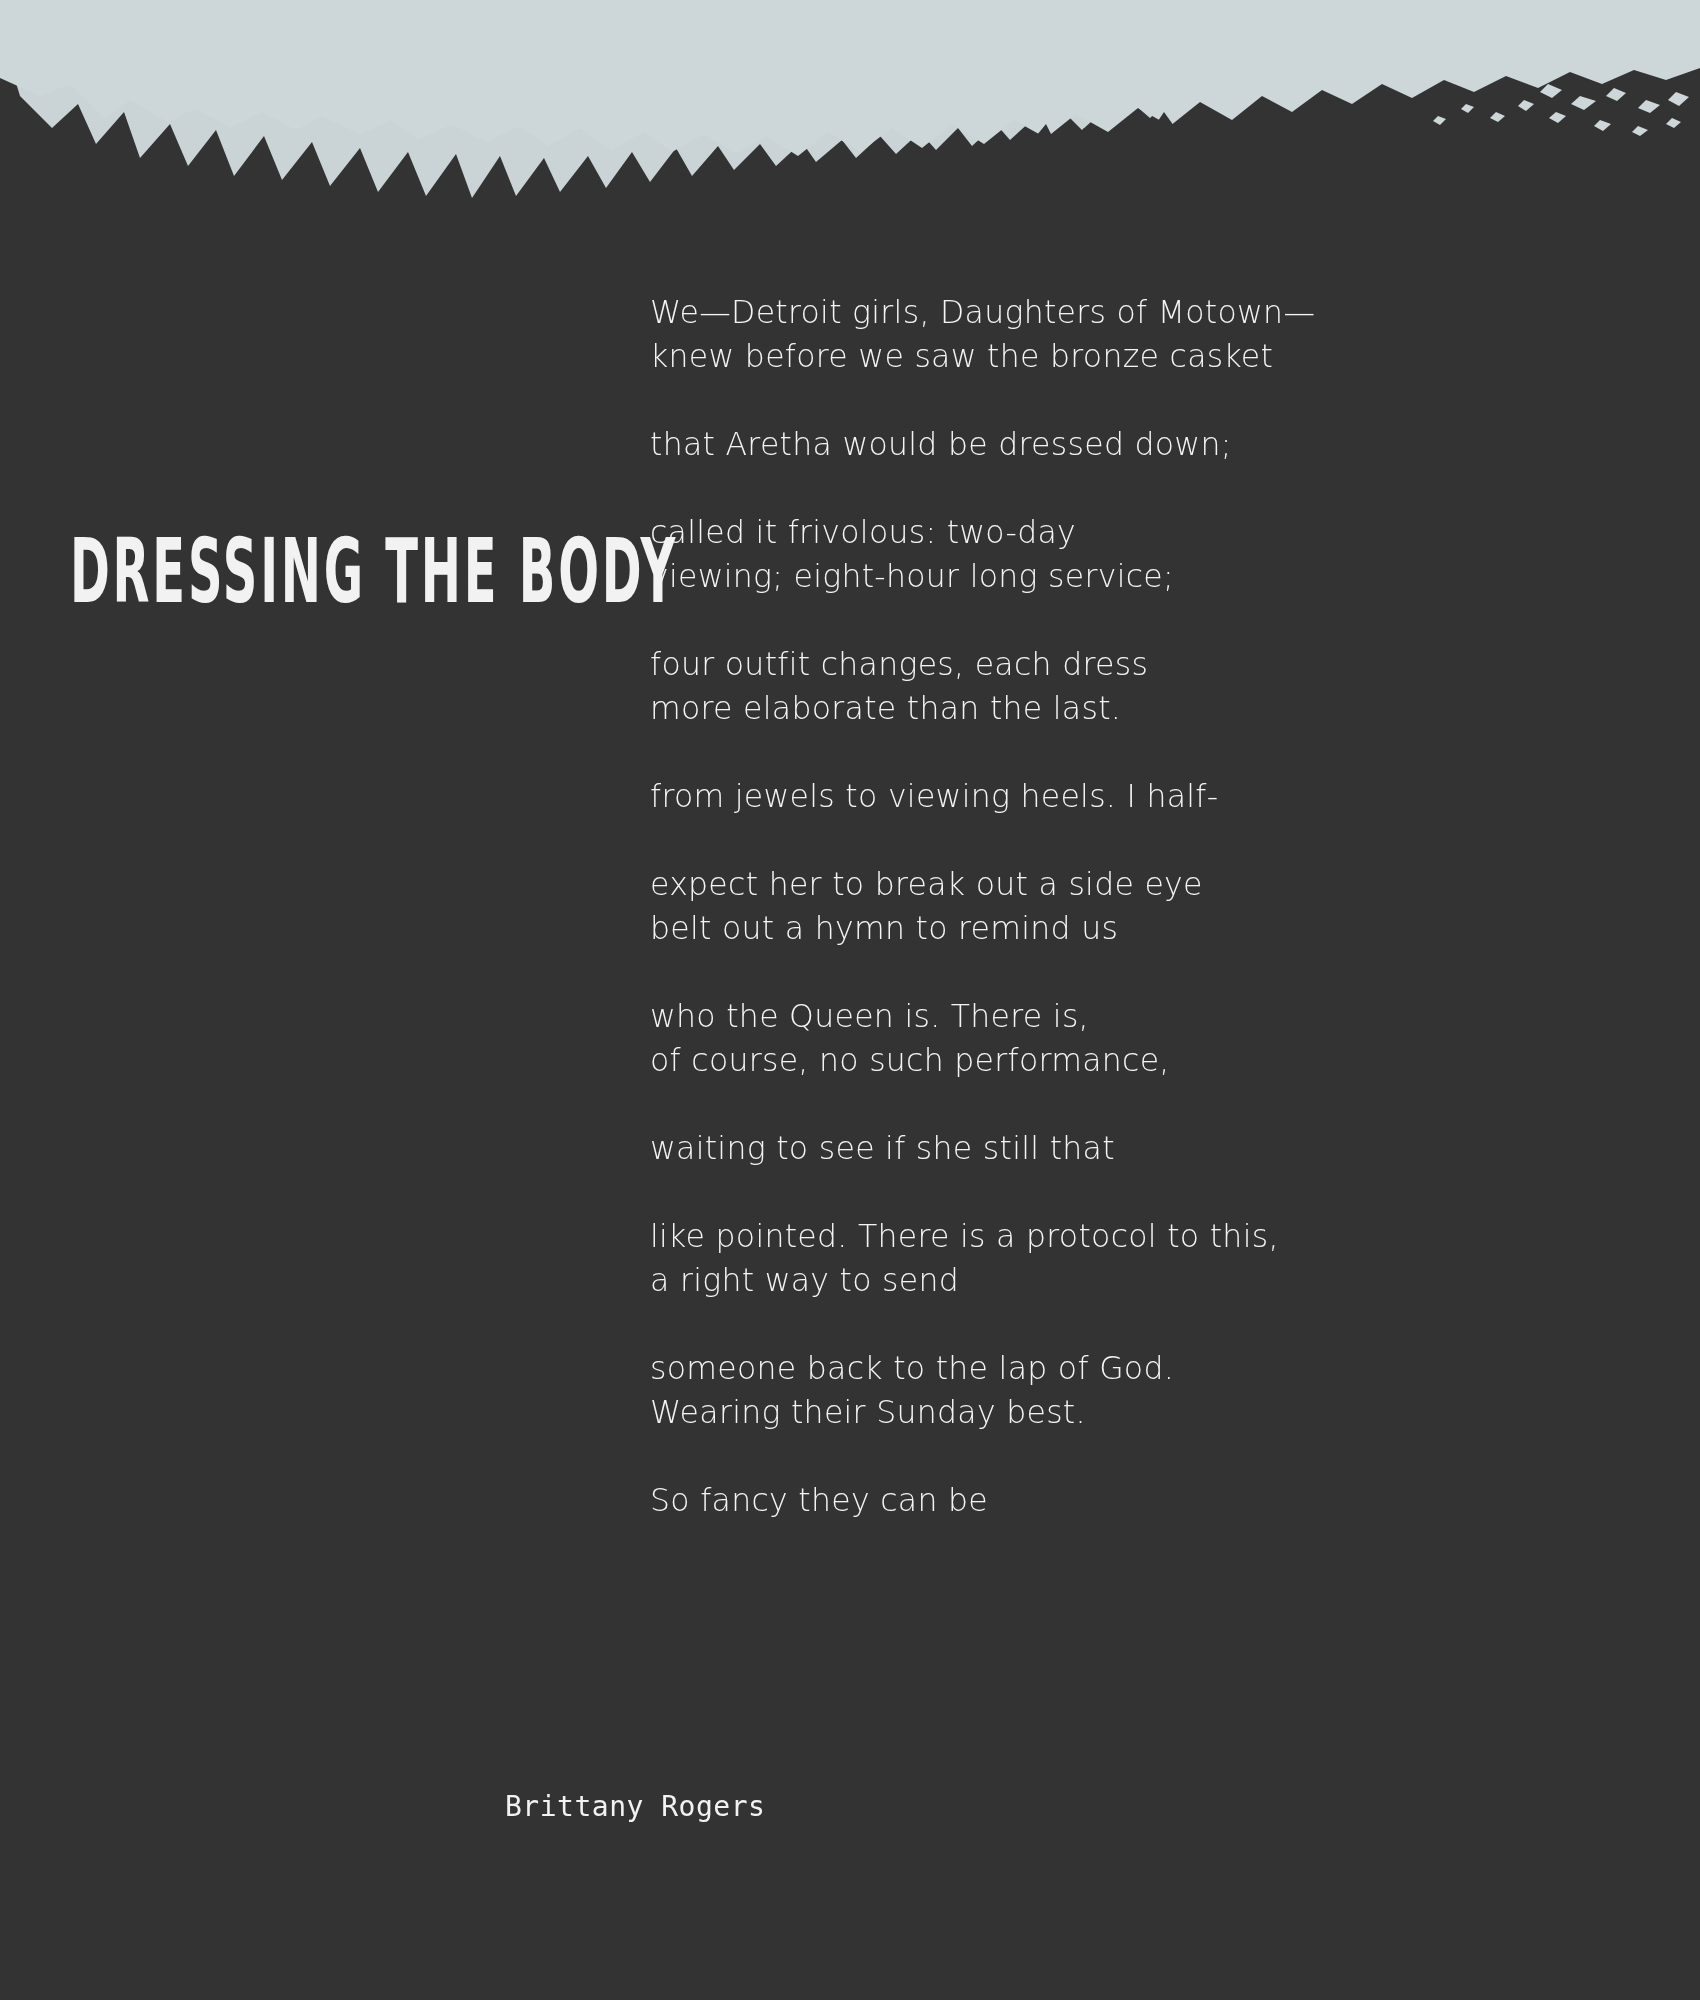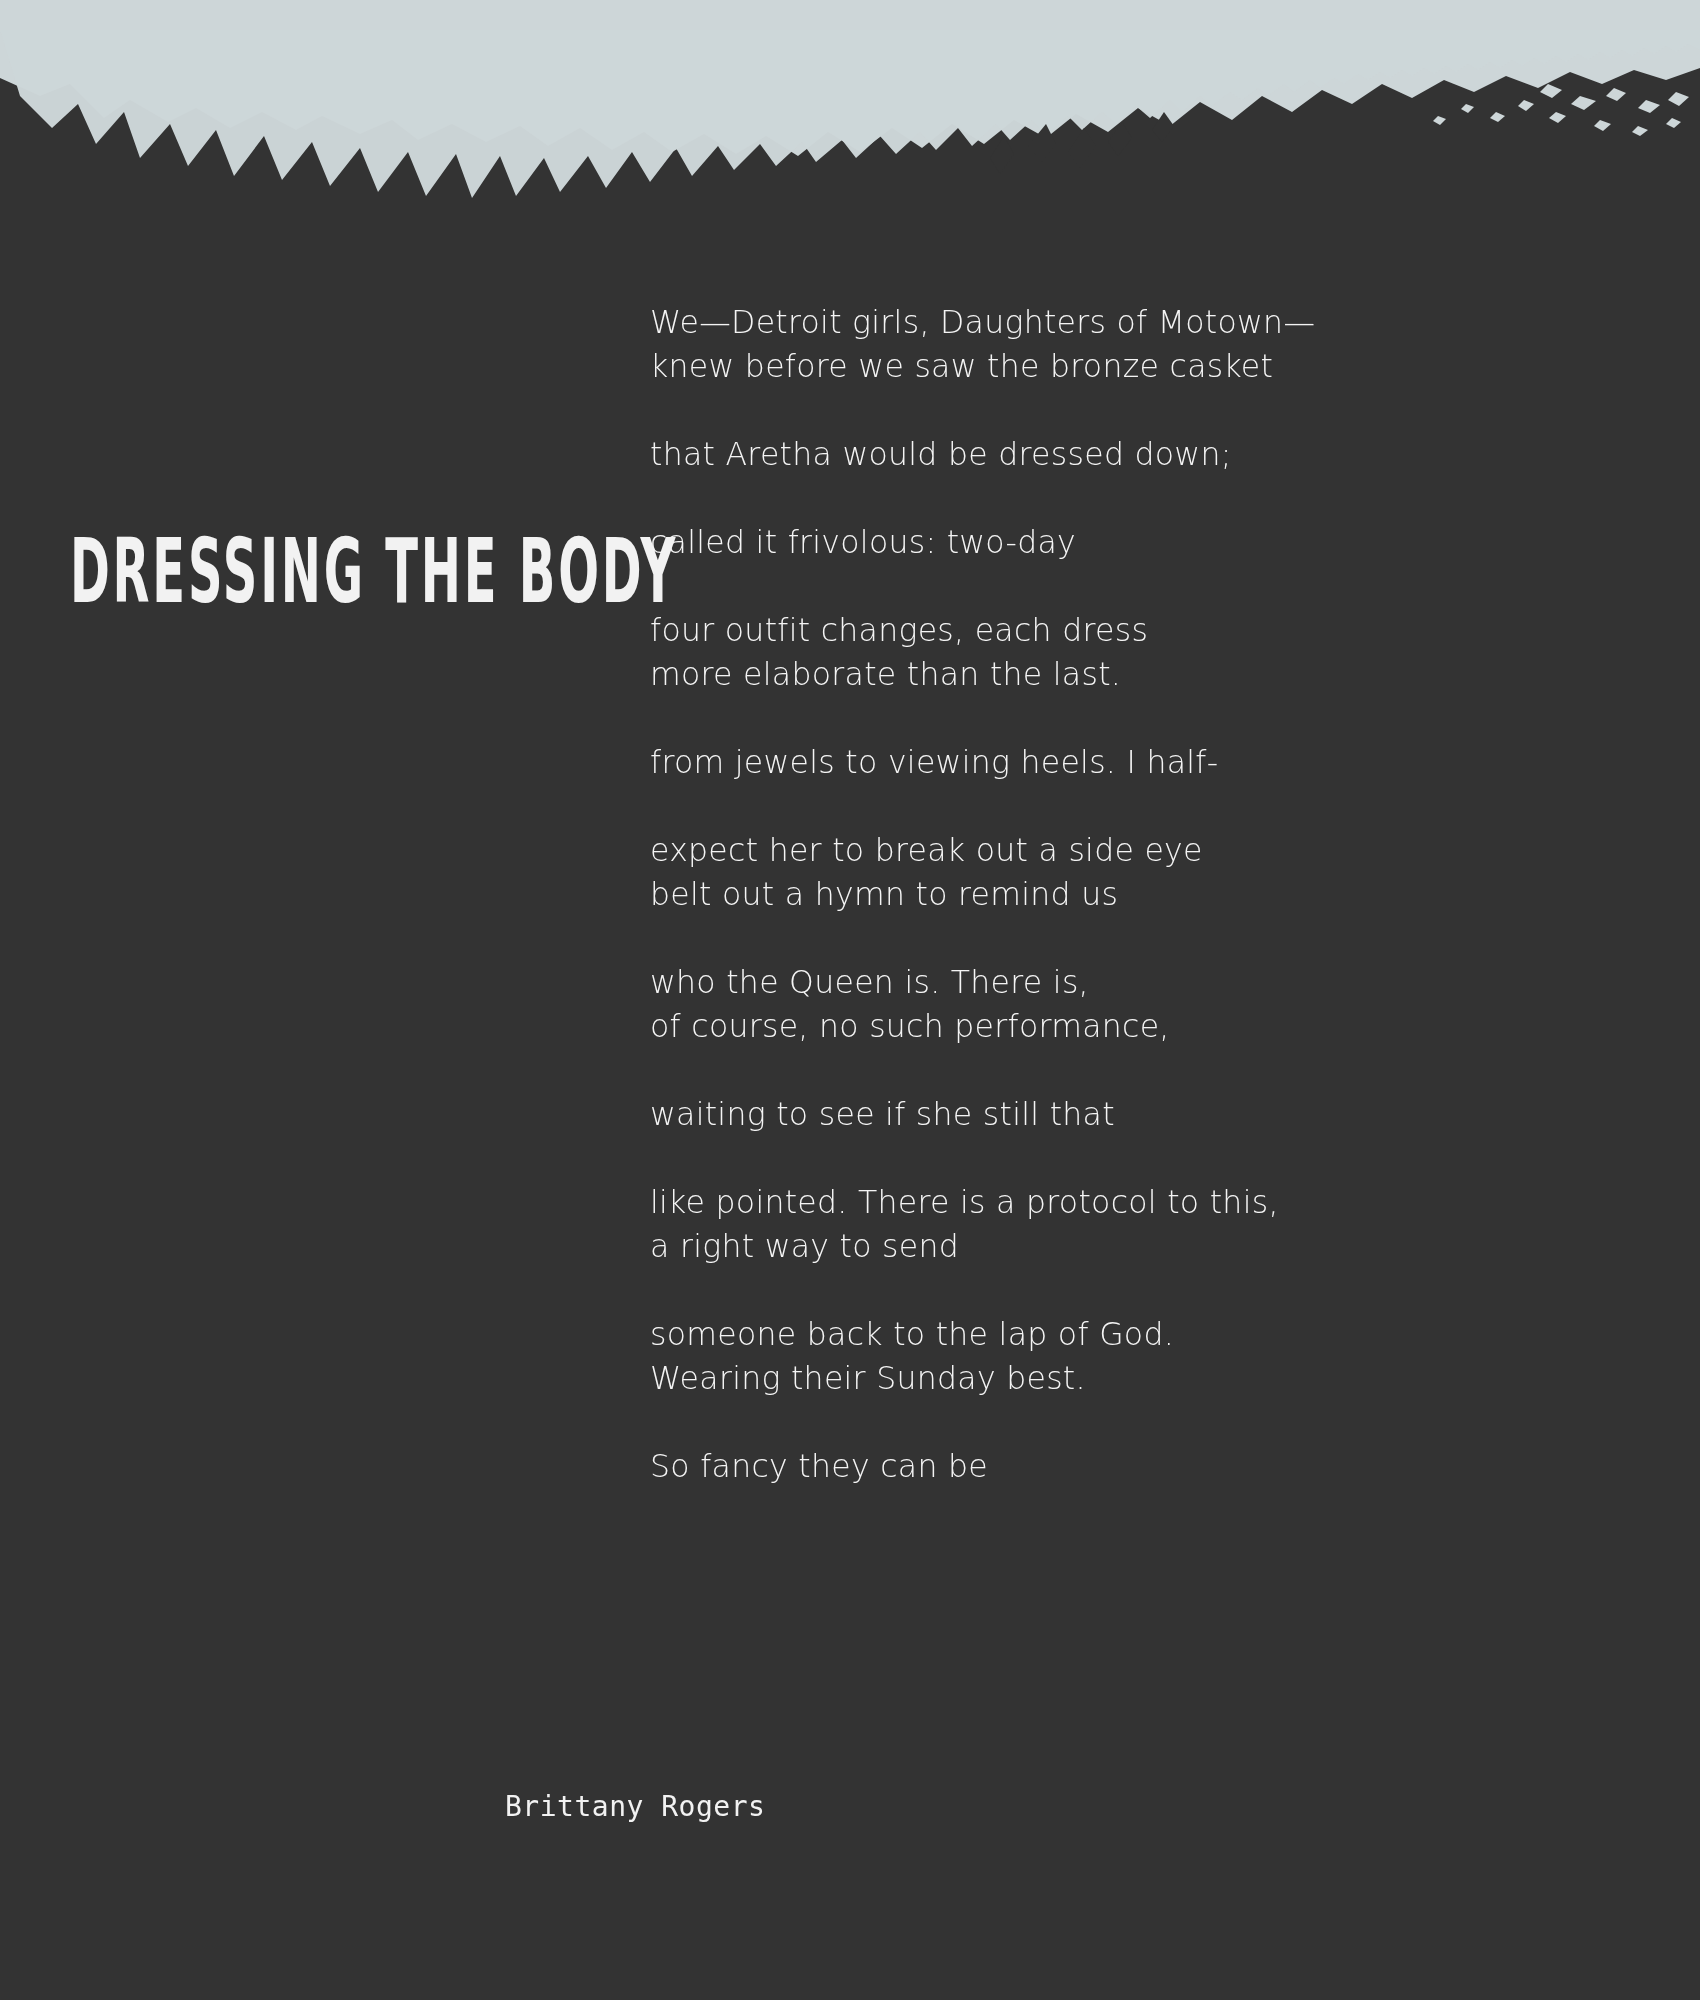--- a/index.html
+++ b/index.html
@@ -50,21 +50,21 @@
     text-transform: uppercase;
     transform: scaleY(1.55) scaleX(0.92);
     transform-origin: left top;
     white-space: nowrap;
   }
 
   
   .poem {
     position: absolute;
     left: 650px;
-    top: 300px;
+    top: 290px;
     width: 930px;
     color: #f4f4f4;
     font-family: "DejaVu Sans", sans-serif;
     font-size: 31.5px;
     font-weight: 300;
     line-height: 44px;
     letter-spacing: 0.3px;
   }
   .stanza {
     margin: 0 0 44px 0;
@@ -148,20 +148,21 @@
   <div class="poem">
     <p class="stanza">
       <span class="line">We—Detroit girls, Daughters of Motown—</span>
       <span class="line">knew before we saw the bronze casket</span>
     </p>
     <p class="stanza">
       <span class="line">that Aretha would be dressed down;</span>
     </p>
     <p class="stanza">
       <span class="line">called it frivolous: two-day</span>
+      <span class="line">viewing; eight-hour long service;</span>
     </p>
     <p class="stanza">
       <span class="line">four outfit changes, each dress</span>
       <span class="line">more elaborate than the last.</span>
     </p>
     <p class="stanza">
       <span class="line">from jewels to viewing heels. I half-</span>
     </p>
     <p class="stanza">
       <span class="line">expect her to break out a side eye</span>

